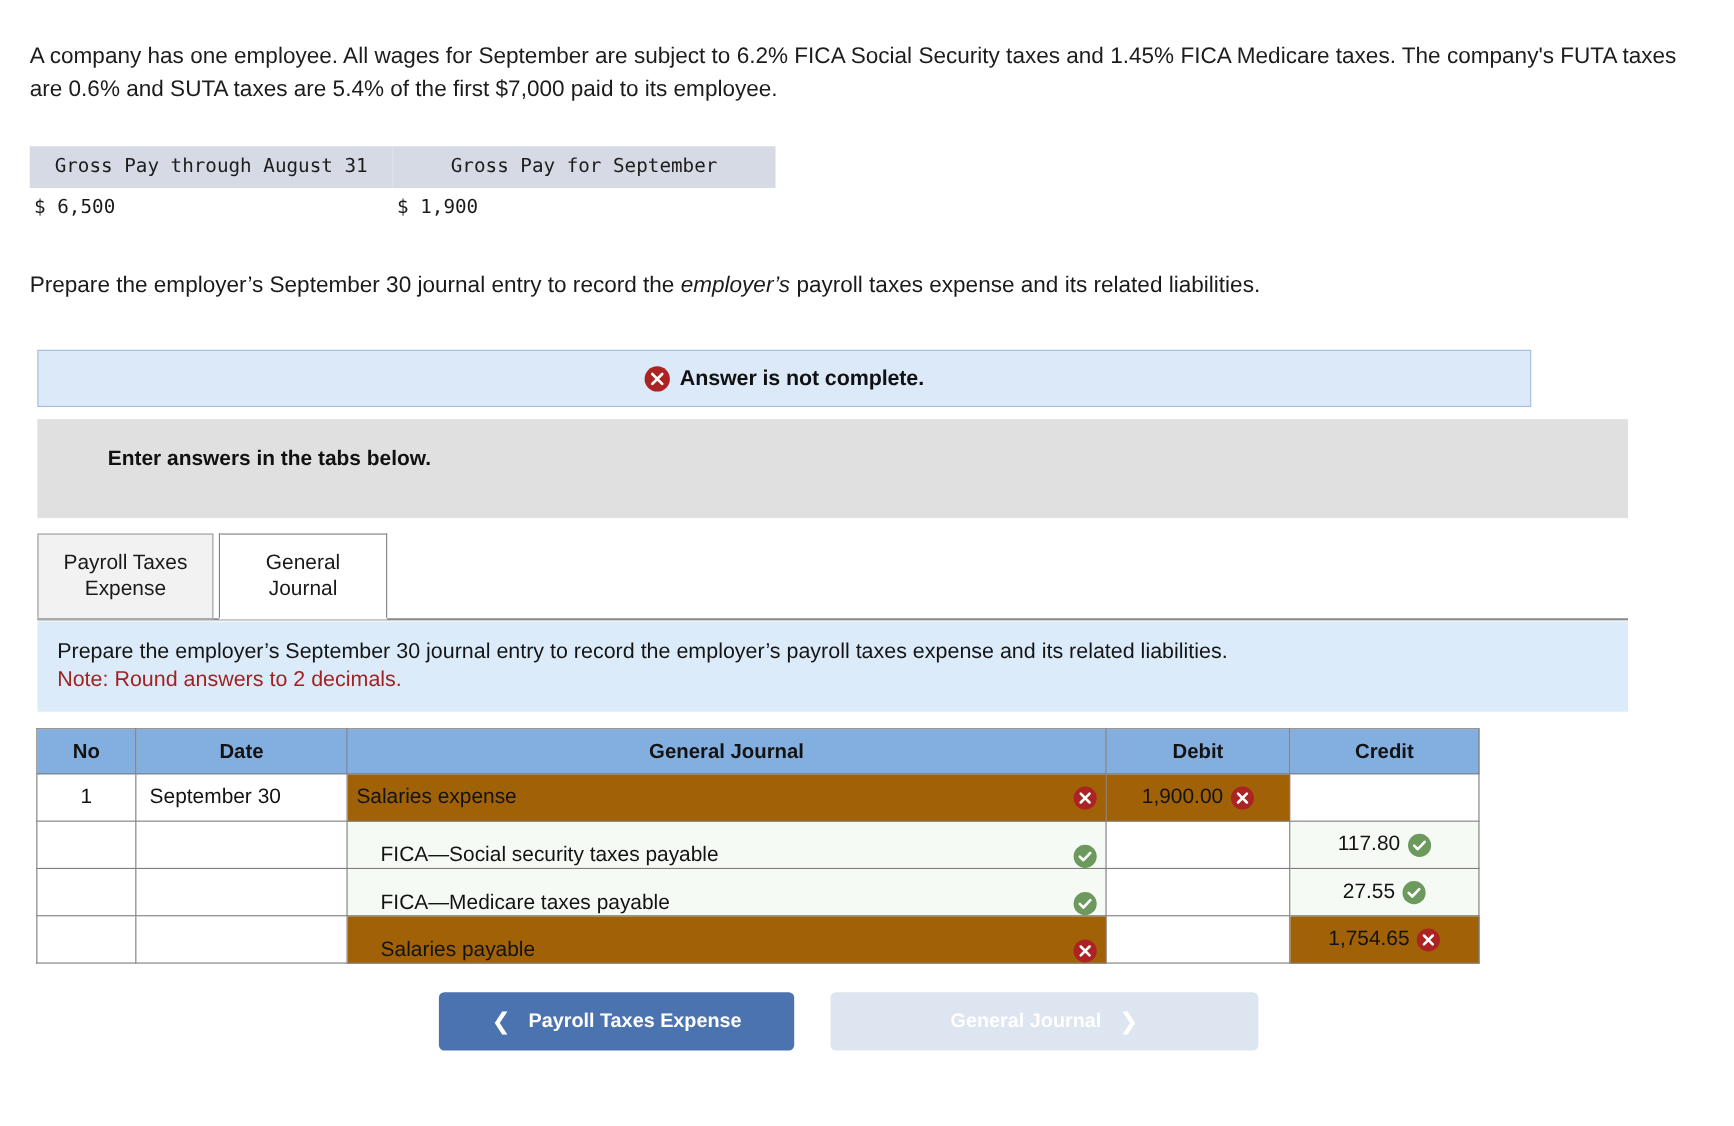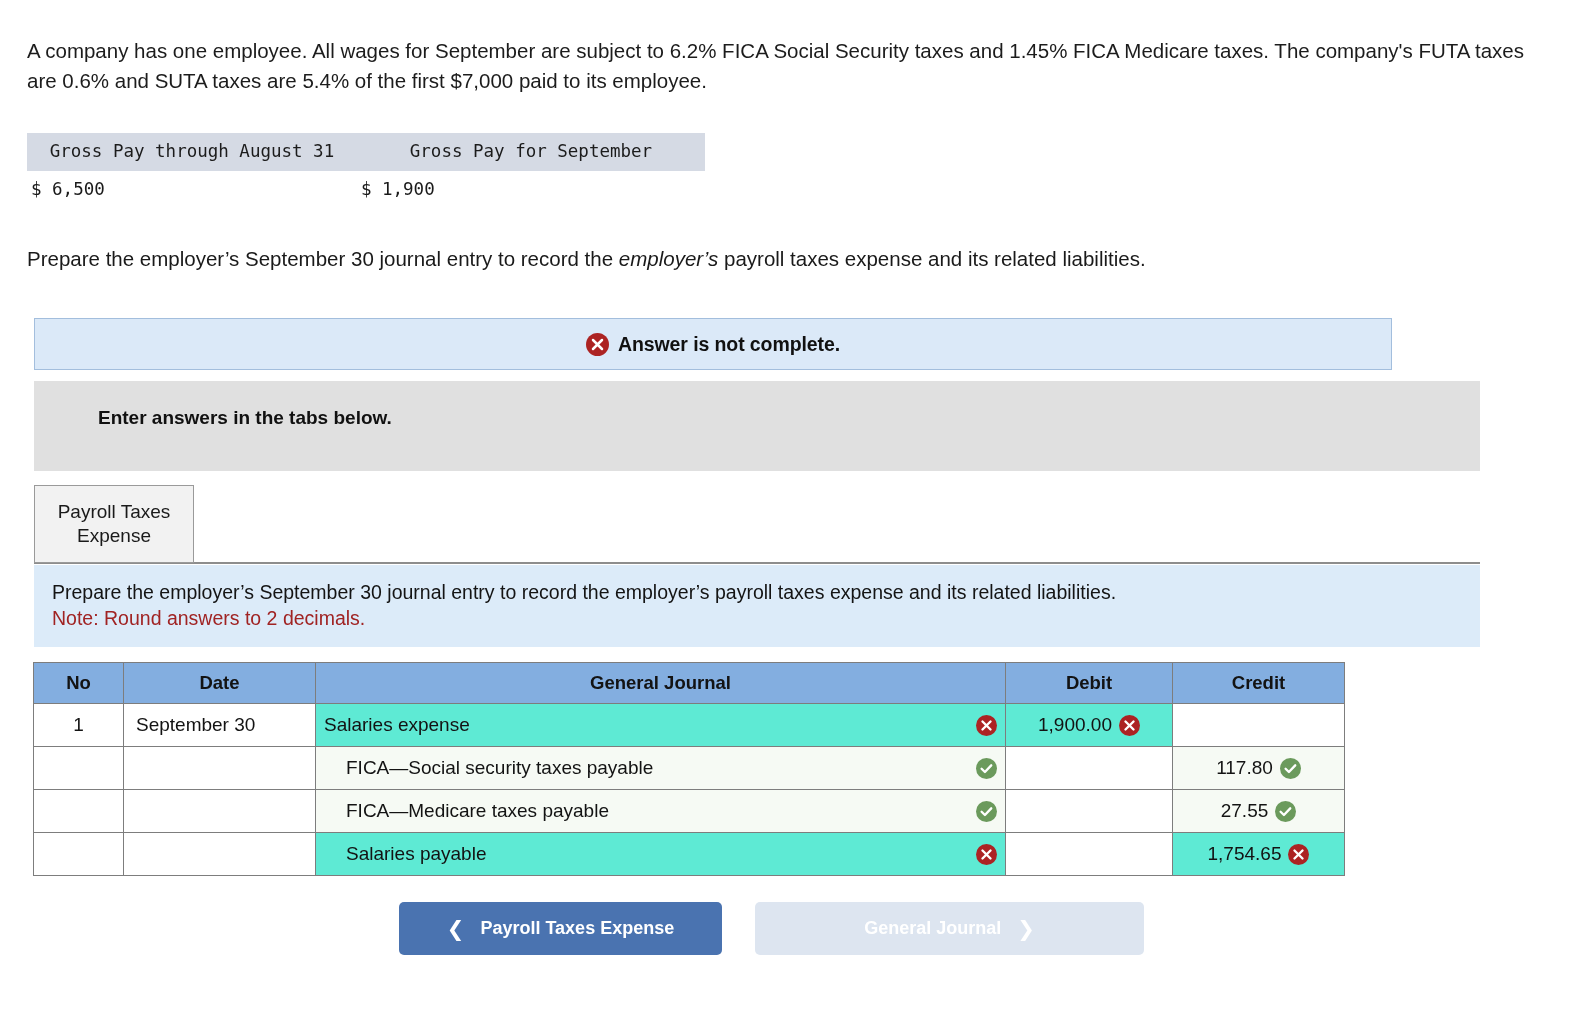--- a/index.html
+++ b/index.html
@@ -220,26 +220,26 @@
   .journal td.c-date { padding-left: 12px; }
 
   .cell-flex {
     display: flex;
     align-items: center;
     height: 100%;
     padding: 0 8px 0 8px;
     box-sizing: border-box;
   }
   .cell-flex.gj    { padding-left: 8px; }
-  .cell-flex.gj.indent { padding-left: 30px; }
+  .cell-flex.gj.indent { padding-left: 30px; align-items: flex-end; }
   .cell-flex .acct { flex: 1 1 auto; }
   .cell-flex.num   { justify-content: center; gap: 7px; padding-right: 8px; }
   .cell-flex.num .val { white-space: nowrap; }
 
-  .row-wrong  { background: #5eead4; }
+  .row-wrong  { background: #a16207; }
   .row-right  { background: #f6faf4; }
   .cell-plain { background: #ffffff; }
 
   
   .nav-buttons {
     position: absolute;
     left: 0;
     top: 902px;
     width: 1576px;
     height: 55px;
@@ -307,20 +307,24 @@
 
 <div class="enter-box">
   <div class="enter-label">Enter answers in the tabs below.</div>
 </div>
 
 <div class="tab-strip">
   <div class="tab-rule"></div>
   <div class="tab inactive">
     <div>Payroll Taxes</div>
     <div>Expense</div>
+  </div>
+  <div class="tab active">
+    <div>General</div>
+    <div>Journal</div>
   </div>
 </div>
 
 <div class="instruction-box">
   <div class="instr-main">Prepare the employer’s September 30 journal entry to record the employer’s payroll taxes expense and its related liabilities.</div>
   <div class="instr-note">Note: Round answers to 2 decimals.</div>
 </div>
 
 <table class="journal">
   <colgroup>

